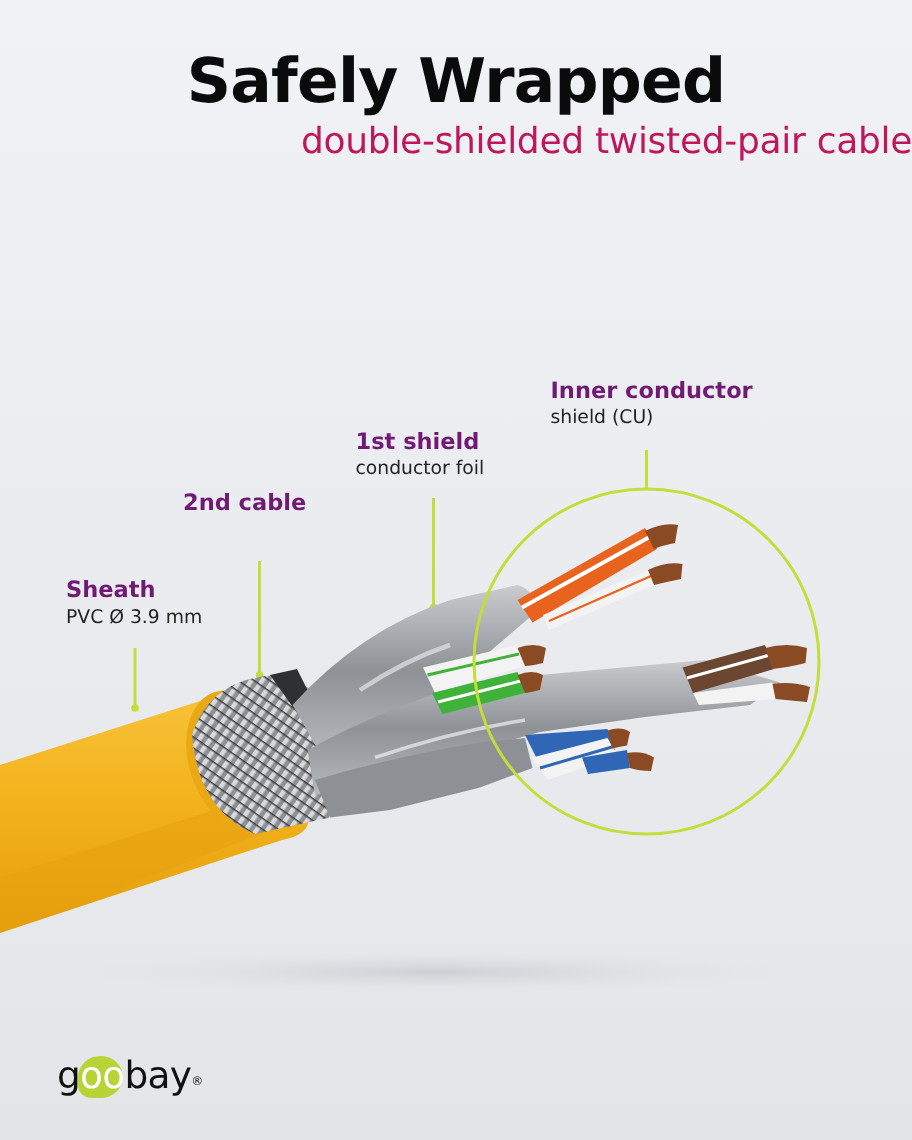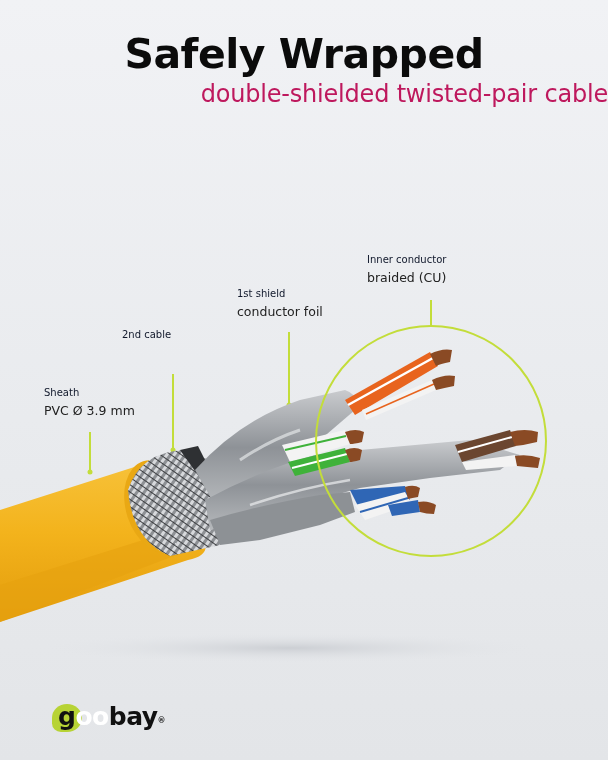--- a/index.html
+++ b/index.html
@@ -10,27 +10,27 @@
   }
   .title {
     position: absolute; left: 0; right: 0; top: 30px; text-align: center;
     font-size: 41px; font-weight: bold; letter-spacing: -0.5px; color: #0b0b0b;
   }
   .subtitle {
     position: absolute; left: 0; right: 0; top: 80px; text-align: right;
     font-size: 24px; font-weight: normal; color: #be185d; letter-spacing: -0.2px;
   }
   .label { position: absolute; }
-  .label .lh { font-size: 10px; font-weight: normal; color: #0f172a; line-height: 18px; white-space: nowrap; }
+  .label .lh { font-size: 15px; font-weight: bold; color: #701a75; line-height: 18px; white-space: nowrap; }
   .label .ls { font-size: 12.5px; color: #222; line-height: 18px; white-space: nowrap; }
   .scene { position: absolute; left: 0; top: 0; width: 608px; height: 760px; }
   .logo { position: absolute; left: 38px; top: 702px; height: 30px; }
   .logo-text {
-    position: absolute; left: 0; top: 0; font-size: 25px; font-weight: bold;
-    letter-spacing: -0.5px; color: #111; line-height: 30px; white-space: nowrap; margin-left: 20px;
+    position: absolute; left: 0; top: 0; font-size: 25px; font-weight: normal;
+    letter-spacing: -0.5px; color: #111; line-height: 30px; white-space: nowrap;
   }
   .logo-blob {
     position: absolute; left: 14px; top: 2px; width: 30px; height: 28px;
     background: #b7d335; border-radius: 50% 50% 50% 30%;
   }
   .logo-reg { font-size: 8px; vertical-align: top; position: relative; top: 4px; }
 </style>
 </head>
 <body>
 
@@ -136,21 +136,21 @@
 </div>
 <div class="label" style="left:122px; top:326px;">
   <div class="lh">2nd cable</div>
 </div>
 <div class="label" style="left:237px; top:285px;">
   <div class="lh">1st shield</div>
   <div class="ls">conductor foil</div>
 </div>
 <div class="label" style="left:367px; top:251px;">
   <div class="lh">Inner conductor</div>
-  <div class="ls">braided (CU)</div>
+  <div class="ls">shield (CU)</div>
 </div>
 
 <div class="logo">
   <div class="logo-blob"></div>
   <div class="logo-text">
     <span>g</span><span style="color:#fff;">oo</span><span>bay</span><span class="logo-reg">®</span>
   </div>
 </div>
 
 </body></html>

